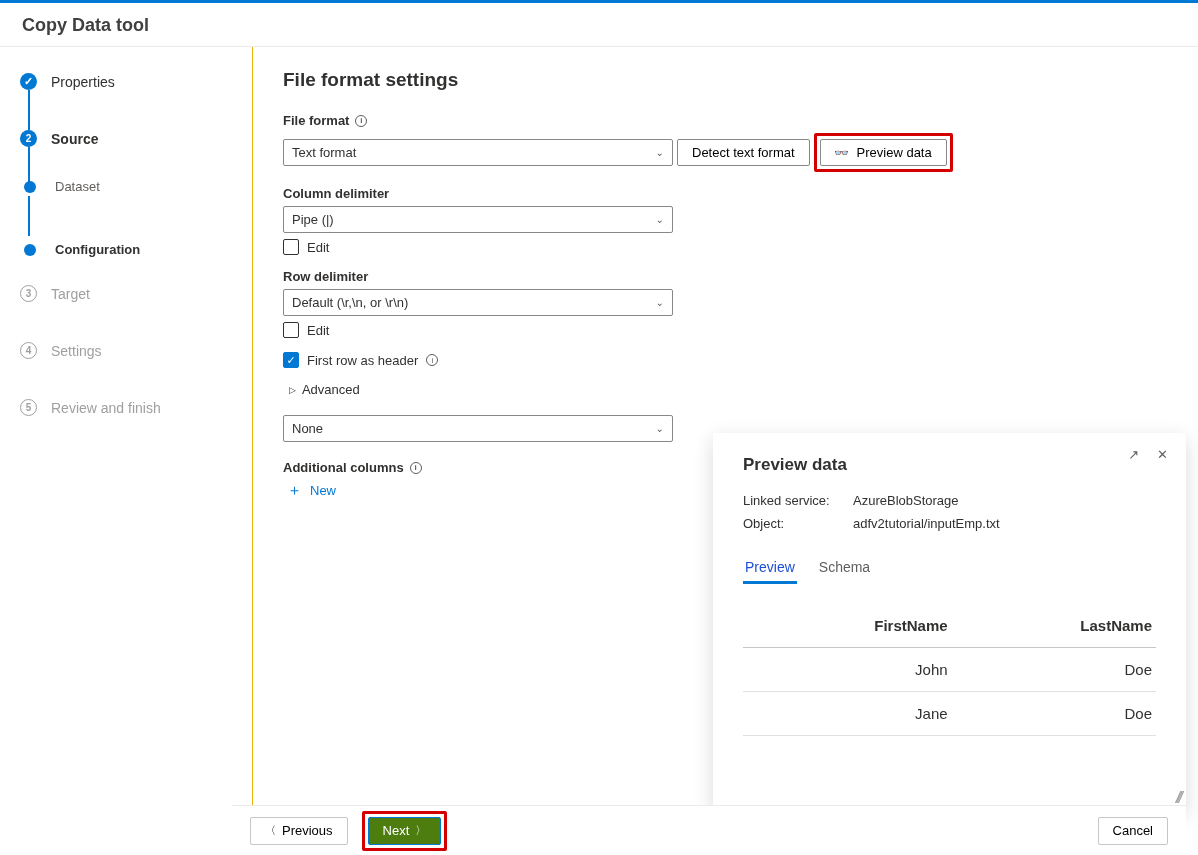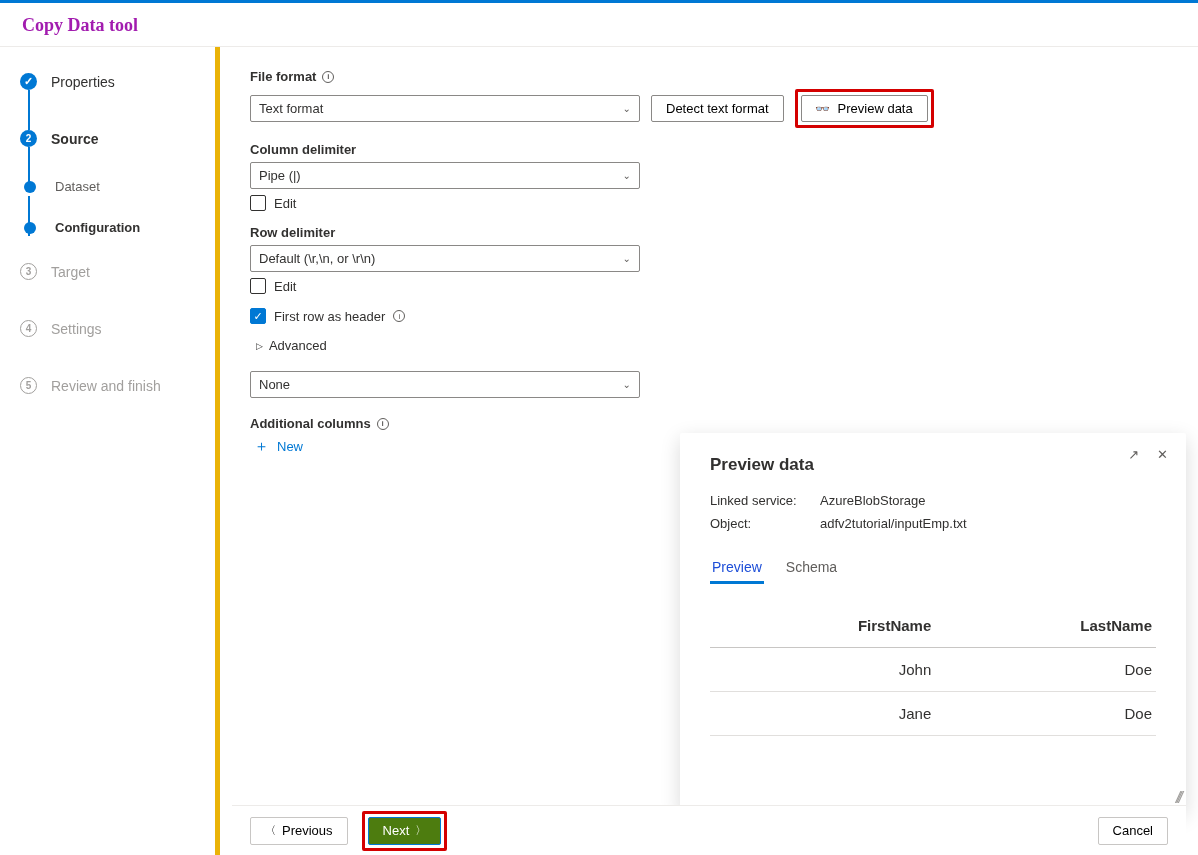--- a/index.html
+++ b/index.html
@@ -19,31 +19,30 @@
     background: #0078d4;
   }
   .header {
     padding: 12px 22px 10px;
     border-bottom: 1px solid #edebe9;
   }
   .header h1 {
     font-size: 18px;
     font-weight: 600;
     margin: 0;
-    color: #a21caf;
-    font-family: Liberation Serif, serif;
+    color: #404040;
   }
   .body {
     display: flex;
     height: calc(100% - 46px);
   }
   .sidebar {
-    width: 220px;
+    width: 253px;
     padding: 26px 0 12px 20px;
-    border-right: 5px solid #eab308;
+    border-right: 1px solid #eab308;
   }
   .steps {
     list-style: none;
     margin: 0;
     padding: 0;
     position: relative;
   }
   .step {
     display: flex;
     align-items: center;
@@ -92,21 +91,21 @@
     left: 8px;
     width: 1.5px;
     background: #0078d4;
     z-index: 1;
   }
   .line.l1 { top: 17px; height: 40px; }
   .line.l2 { top: 74px; height: 40px; }
   .line.l3 { top: 123px; height: 40px; }
   .substep {
     margin-left: 2px;
-    margin-bottom:26px;
+    margin-bottom:48px;
     display:flex;
     align-items:center;
   }
   .substep .dot {
     width: 12px;
     height: 12px;
     border-radius: 50%;
     background: #0078d4;
     margin-right: 19px;
     margin-left: 2px;
@@ -143,21 +142,21 @@
     border-radius: 50%;
     display: inline-flex;
     align-items: center;
     justify-content: center;
     font-size: 8px;
     color: #605e5c;
   }
   .row {
     display: flex;
     align-items: center;
-    gap: 11px;
+    gap: 4px;
     margin-bottom: 14px;
   }
   .select {
     width: 390px;
     height: 27px;
     border: 1px solid #8a8886;
     border-radius: 2px;
     padding: 0 8px;
     display: flex;
     align-items: center;
@@ -388,20 +387,21 @@
         <span class="step-label muted">Settings</span>
       </li>
       <li class="step">
         <span class="step-indicator pending">5</span>
         <span class="step-label muted">Review and finish</span>
       </li>
     </ul>
   </nav>
 
   <main class="main">
+    <h2>File format settings</h2>
 
     <div class="form-label">
       <span>File format</span>
       <span class="info-icon">i</span>
     </div>
     <div class="row">
       <div class="select">
         <span>Text format</span>
         <span class="chev">⌄</span>
       </div>

